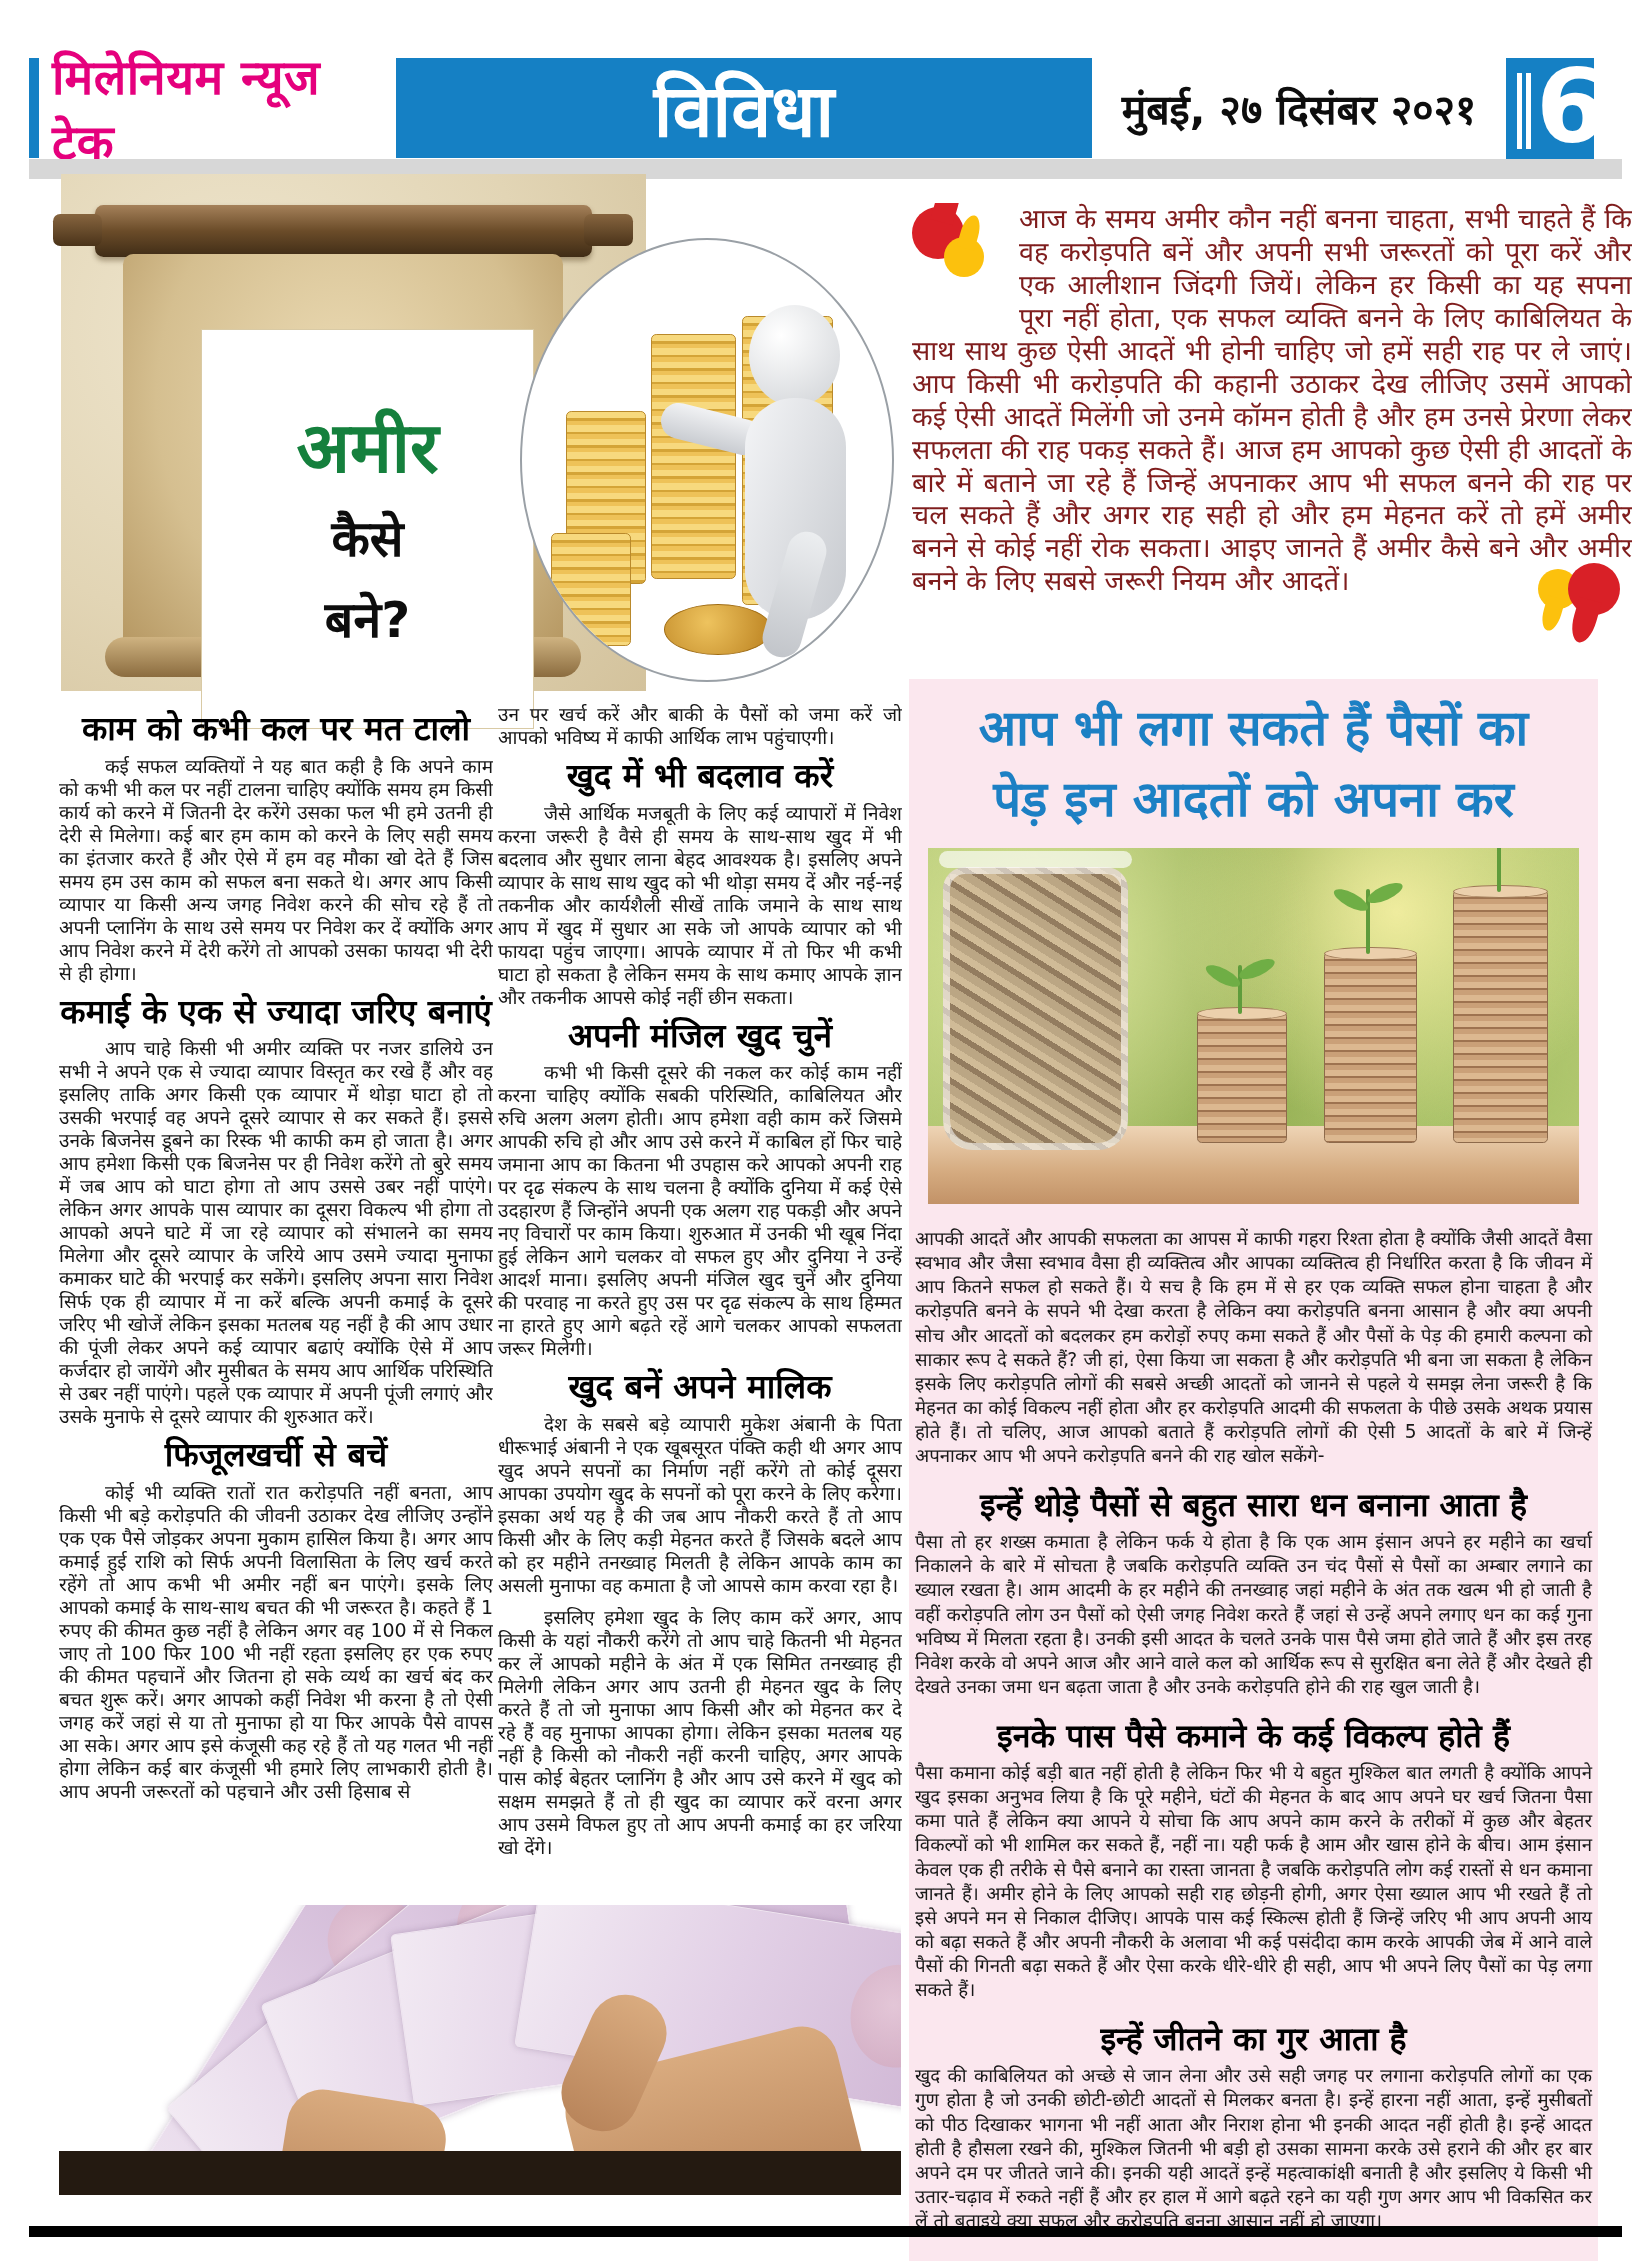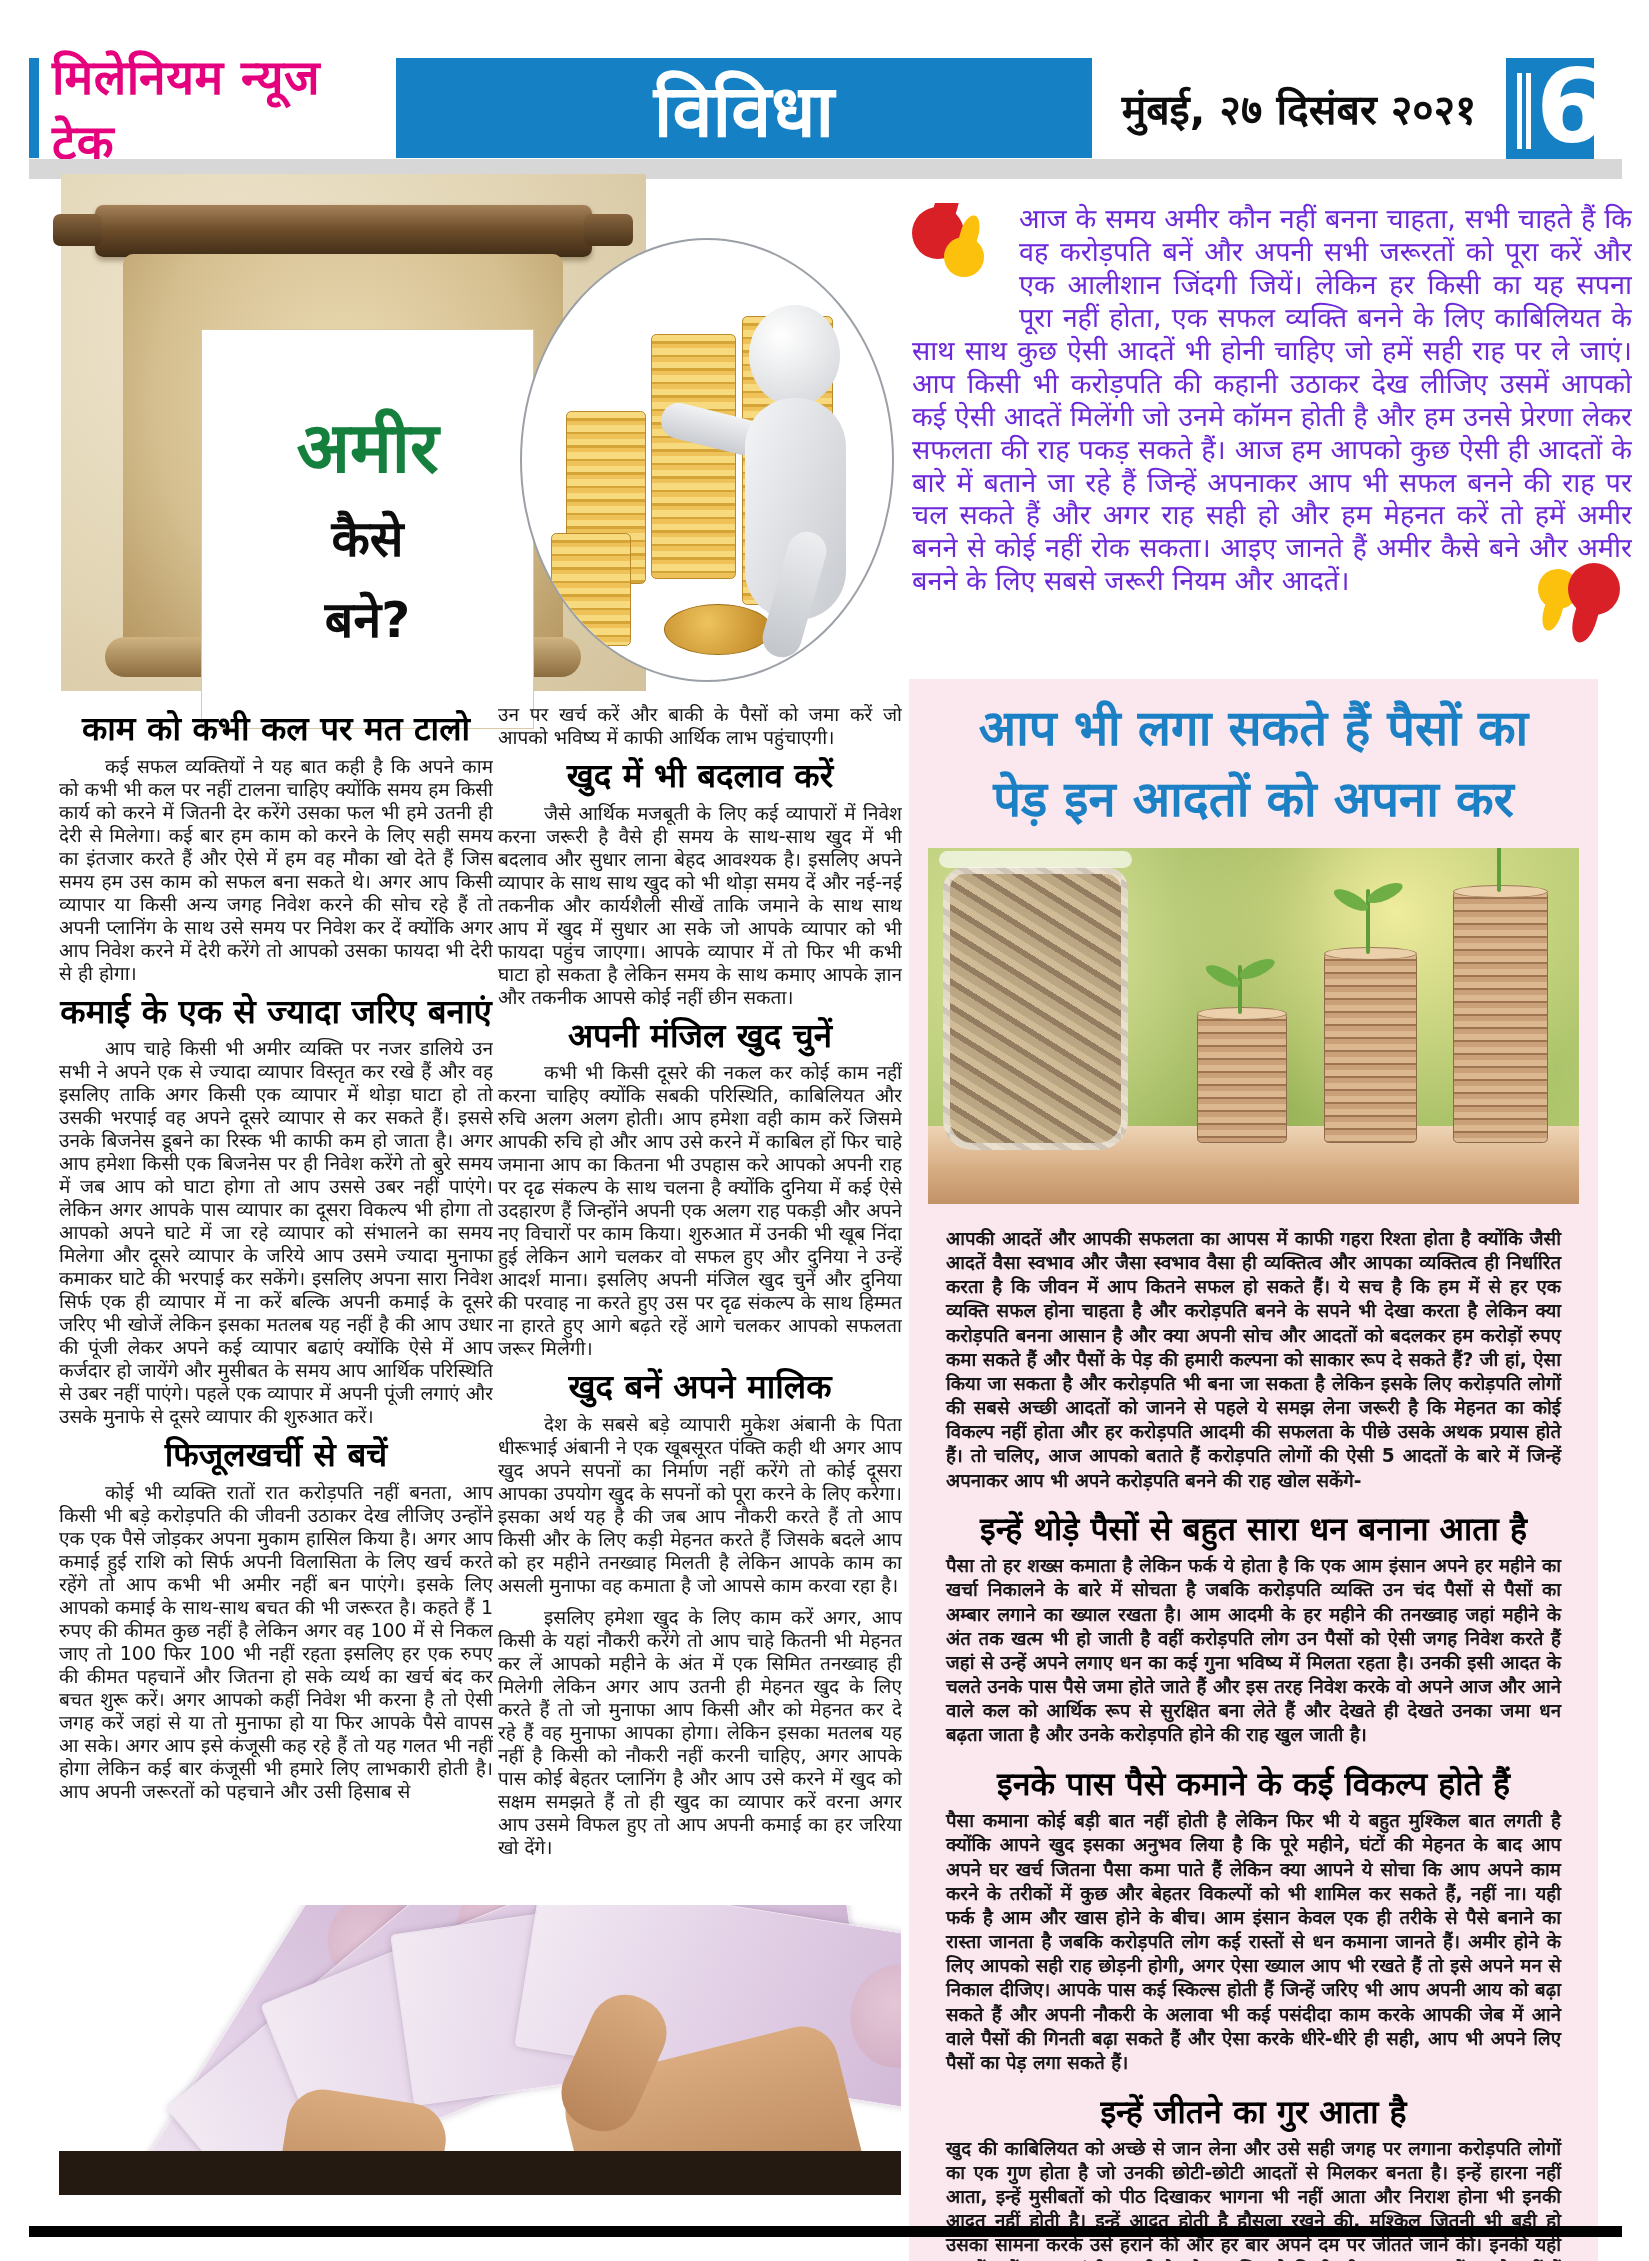--- a/index.html
+++ b/index.html
@@ -53,21 +53,21 @@
       background:radial-gradient(circle at 35% 30%,#ffffff,#ced1d5);}
   .man-body{position:absolute;right:46px;top:158px;width:101px;height:222px;border-radius:49px;
       background:linear-gradient(110deg,#f4f5f7,#c7cacf);}
   .man-arm{position:absolute;right:129px;top:171px;width:103px;height:36px;border-radius:21px;
       background:linear-gradient(#f1f2f4,#c9ccd1);transform:rotate(14deg);}
   .man-leg{position:absolute;right:78px;bottom:21px;width:39px;height:129px;border-radius:21px;
       background:linear-gradient(#eceef0,#c2c5ca);transform:rotate(16deg);}
 
   
   #intro-block{left:912px;top:203px;width:720px;height:468px;font-size:27px;line-height:1.22;
-      text-align:justify;color:#6d28d9;overflow:hidden;}
+      text-align:justify;color:#7f1d1d;overflow:hidden;}
   .q{position:relative;}
   .comma{position:absolute;border-radius:50%;}
   .comma::after{content:"";position:absolute;left:5.2px;top:70%;width:44%;height:85%;
       background:inherit;border-radius:0 0 90% 90%/0 0 100% 100%;transform:rotate(16deg);}
   #q-open{float:left;width:85px;height:106px;margin:4.1px 22px 4.1px 0;}
   #q-open .c1{left:0;top:0;width:52px;height:52px;background:#d92027;transform:rotate(180deg);}
   #q-open .c2{left:32px;top:30px;width:40px;height:40px;background:#fcc10d;transform:rotate(180deg);}
   #q-close{position:absolute;right:6.2px;bottom:-3.1px;width:88px;height:111px;}
   #q-close .c1{left:0;top:6.2px;width:40px;height:40px;background:#fcc10d;}
   #q-close .c2{left:30px;top:0;width:52px;height:52px;background:#d92027;}
@@ -99,21 +99,21 @@
   .cstack::before{content:"";position:absolute;left:-1px;right:-1px;top:-6.2px;height:11.4px;
       border-radius:50%;background:#ecd0ac;border:0.5px solid #9e7a57;}
   .c1{left:269px;width:88px;height:129px;} .c2{left:396px;width:91px;height:189px;} .c3{left:525px;width:93px;height:251px;}
   .sprout{position:absolute;width:4.1px;background:#5f9c3c;border-radius:2.1px;}
   .s1{left:310px;bottom:190px;height:49px;} .s2{left:438px;bottom:250px;height:65px;} .s3{left:569px;bottom:312px;height:83px;}
   .sprout::before,.sprout::after{content:"";position:absolute;width:38px;height:14px;background:#6fae45;
       border-radius:50%;}
   .sprout::before{left:-34px;top:4.1px;transform:rotate(28deg);}
   .sprout::after{left:0px;top:-3.1px;transform:rotate(-24deg);}
   .p-sub{font-size:32px;font-weight:bold;text-align:center;color:#000;margin:18.6px 11.4px 6.2px;line-height:1.15;}
-  .p-b{font-size:18.6px;line-height:1.3;text-align:justify;color:#181818;margin:0 37px;font-weight:bold;}
+  .p-b{font-size:18.6px;line-height:1.3;text-align:justify;color:#181818;margin:0 6px;}
   .p-intro{margin-top:23px;}
 
   
   #cash-photo{left:59px;top:1905px;width:842px;height:290px;background:#fff;overflow:hidden;}
   .note{position:absolute;width:455px;height:171px;border-radius:5.2px;border:1.6px solid #efe6f0;
       background:linear-gradient(105deg,#f2eaf3 0%,#e2d0e6 45%,#cdb3d2 100%);
       box-shadow:0 0 7.2px rgba(90,60,100,.28);}
   .note::after{content:"";position:absolute;right:36px;top:31px;width:93px;height:103px;border-radius:50%;
       background:radial-gradient(circle at 45% 40%,#e9c9d6,#cfa3b8);opacity:.7;}
   .n1{left:15.5px;top:78px;transform:rotate(-58deg);}

